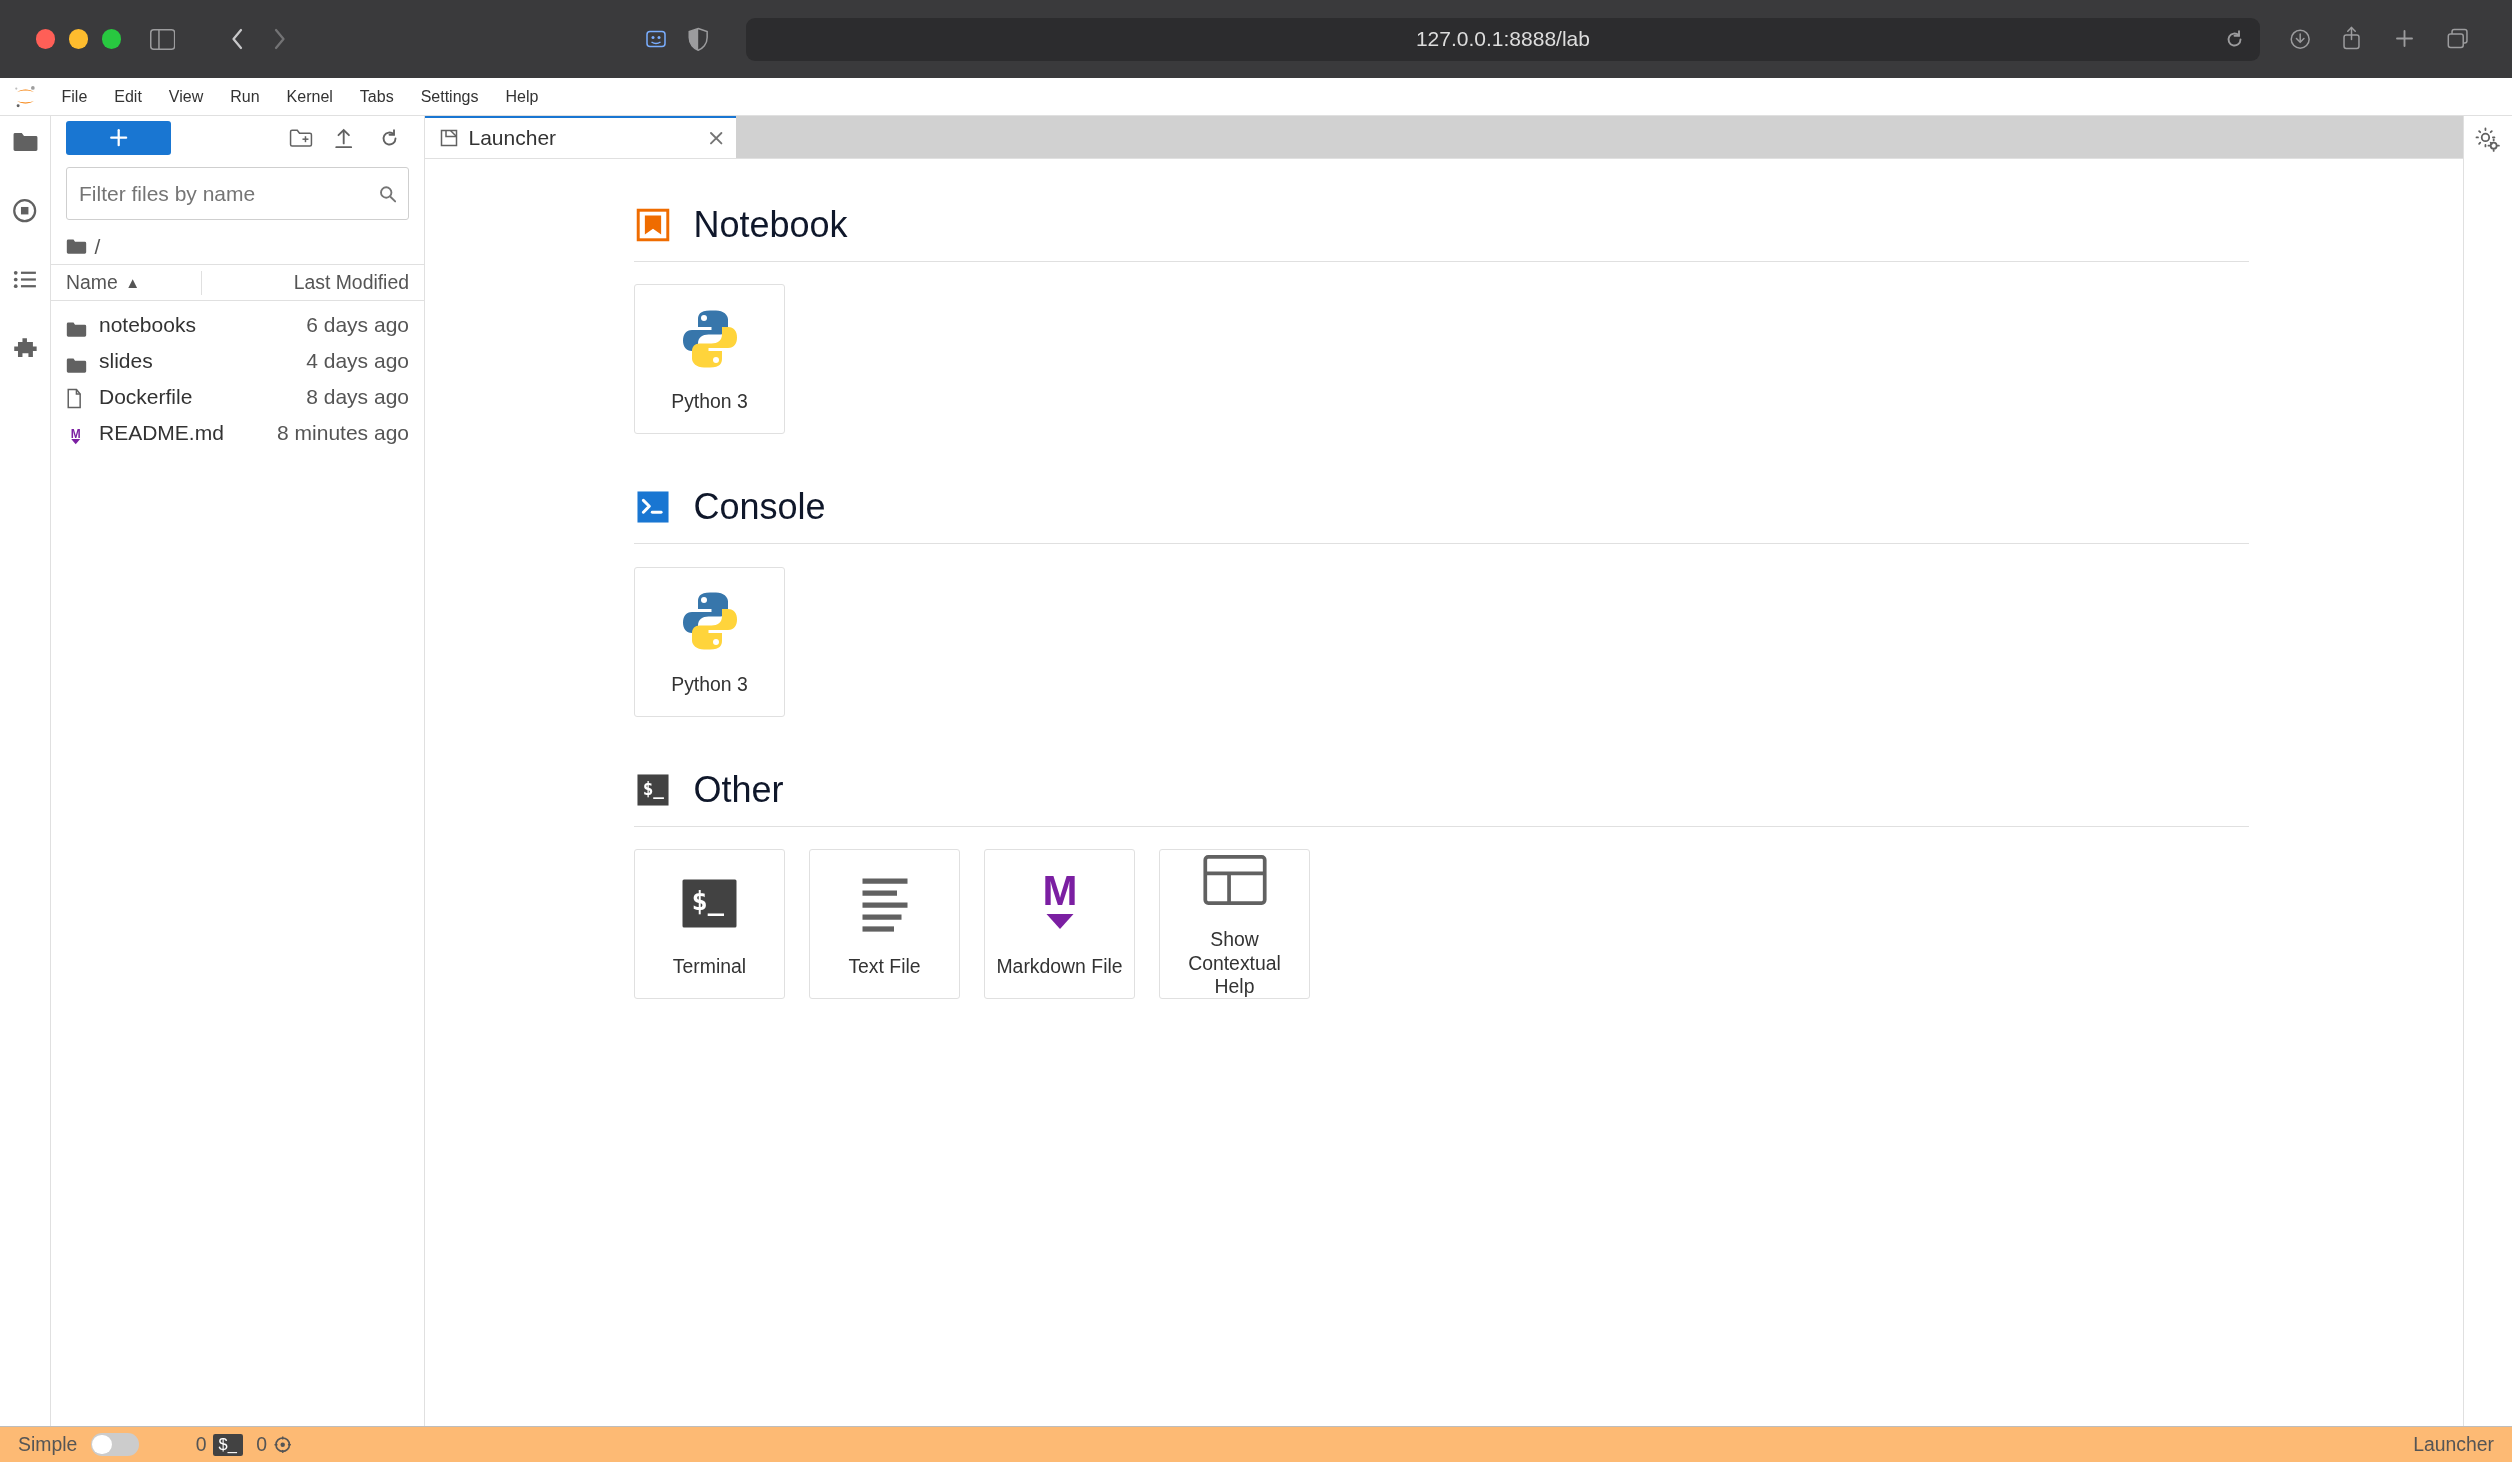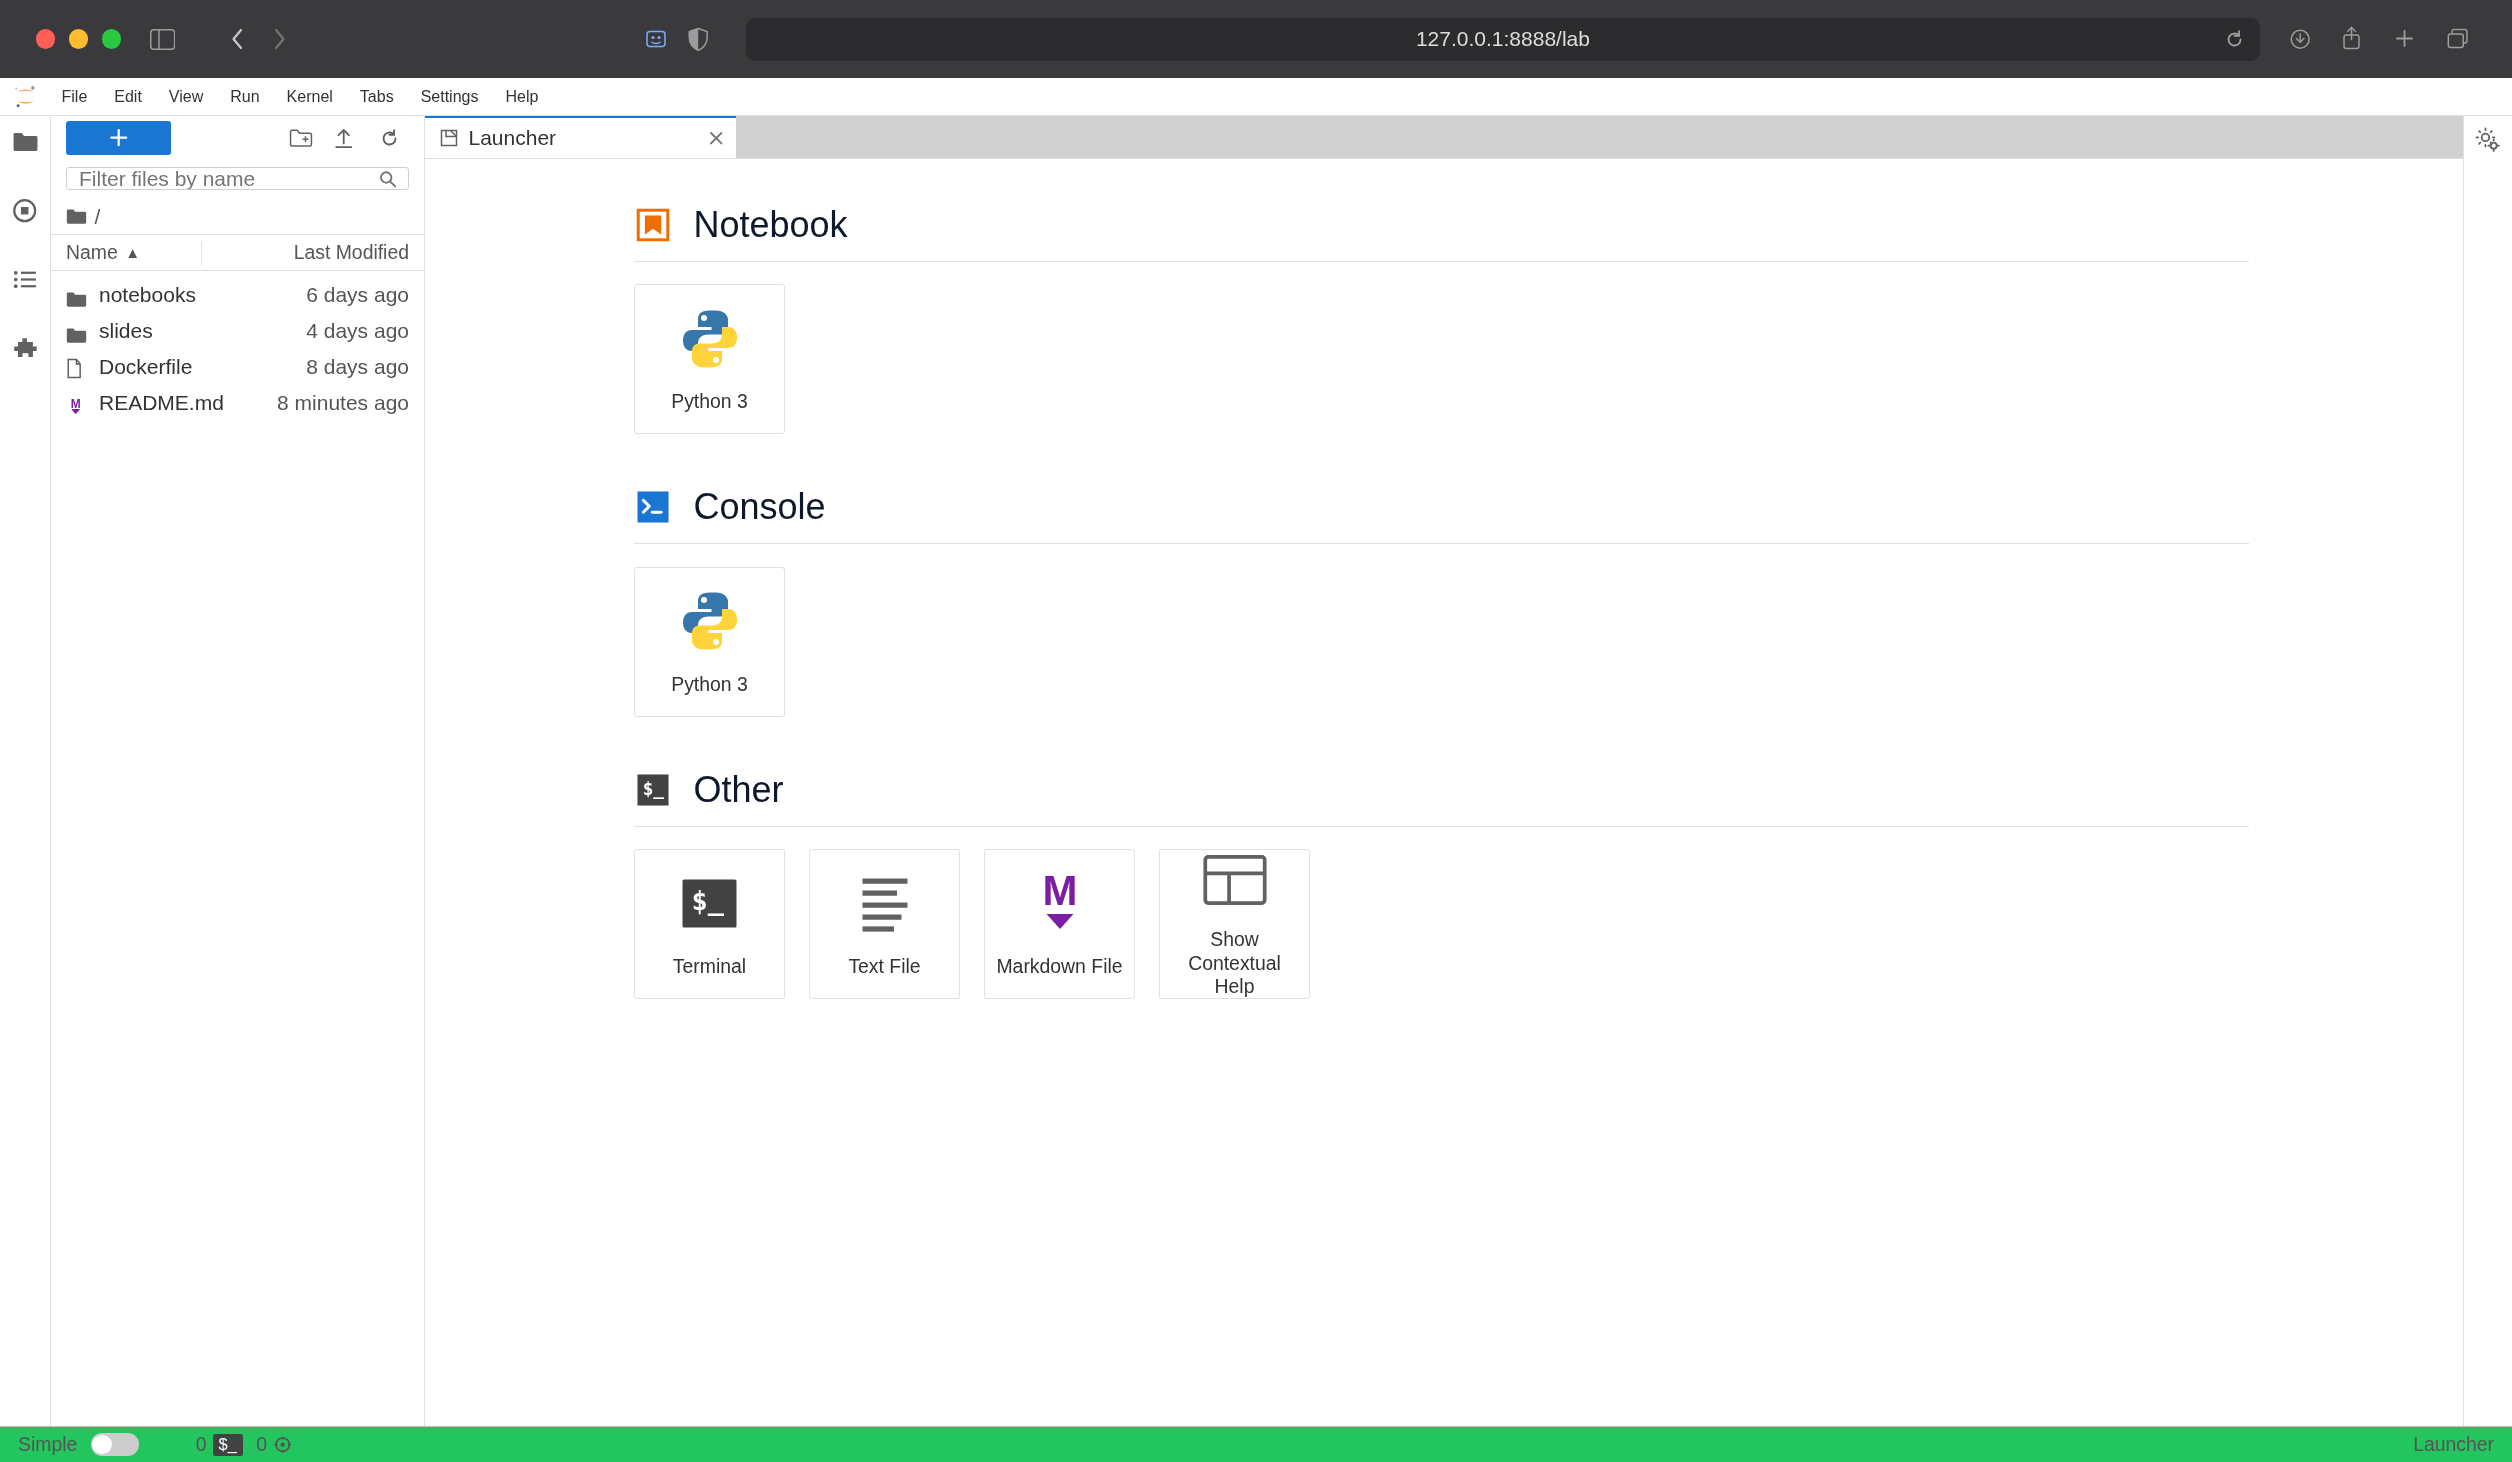--- a/index.html
+++ b/index.html
@@ -32,21 +32,21 @@
   .activity-icon { width: 30px; height: 30px; color: #616161; cursor: pointer; display: flex; align-items: center; justify-content: center; }
   .activity-icon.active { color: #333; }
 
   
   .file-panel { width: 374px; border-right: 0.7px solid #e0e0e0; display: flex; flex-direction: column; background: #fff; }
   .file-toolbar { height: 45px; display: flex; align-items: center; padding: 0 15px; gap: 15px; border-bottom: 0.7px solid transparent; }
   .new-launcher-btn { width: 105px; height: 34px; background: #1976d2; border-radius: 3px; color: #fff; display: flex; align-items: center; justify-content: center; font-size: 25.4px; cursor: pointer; }
   .tb-icon { width: 30px; color: #616161; text-align: center; cursor: pointer; font-size: 22.4px; }
   .tb-spacer { flex: 1; }
   .filter-wrap { padding: 6px 15px 9px 15px; }
-  .filter-input { width: 100%; height: 23px; border: 0.7px solid #cfcfcf; border-radius: 3px; padding: 0 36px 0 12px; font-size: 21px; color: #616161; }
+  .filter-input { width: 100%; height: 53px; border: 0.7px solid #cfcfcf; border-radius: 3px; padding: 0 36px 0 12px; font-size: 21px; color: #616161; }
   .filter-wrap-rel { position: relative; }
   .filter-search-icon { position: absolute; right: 12px; top: 50%; transform: translateY(-50%); color: #616161; font-size: 21px; }
   .breadcrumb { height: 36px; display: flex; align-items: center; padding: 0 15px; gap: 7.5px; font-size: 21px; color: #555; border-bottom: 0.7px solid #e0e0e0; }
   .file-header { height: 36px; display: flex; align-items: center; border-bottom: 0.7px solid #e0e0e0; font-size: 19.4px; color: #555; }
   .file-header .col-name { flex: 0 0 150px; padding-left: 15px; display: flex; align-items: center; gap: 7.5px; }
   .file-header .col-mod { flex: 1; text-align: right; padding-right: 15px; }
   .sort-caret { font-size: 15px; } 
   .divider { width: 0.7px; height: 24px; background: #e0e0e0; }
   .file-list { flex: 1; overflow: auto; }
   .file-row { height: 36px; display: flex; align-items: flex-end; font-size: 21px; color: #333; padding: 0 15px; cursor: pointer; }
@@ -68,21 +68,21 @@
   .card-row { display: flex; gap: 24px; }
   .card { width: 151px; height: 150px; border: 0.7px solid #e0e0e0; border-radius: 3px; display: flex; flex-direction: column; align-items: center; justify-content: center; gap: 18px; cursor: pointer; background: #fff; }
   .card-icon { width: 67px; height: 67px; display: flex; align-items: center; justify-content: center; }
   .card-label { font-size: 19.4px; color: #333; text-align: center; line-height: 1.2; padding: 0 7.5px;}
 
   
   .right-bar { width: 49px; border-left: 0.7px solid #e0e0e0; display: flex; flex-direction: column; align-items: center; padding-top: 10.5px; }
   .right-icon { color: #616161; font-size: 24px; cursor: pointer; }
 
   
-  .status-bar { height: 36px; border-top: 0.7px solid #bdbdbd; display: flex; align-items: center; padding: 0 18px; font-size: 19.4px; color: #555; background: #22c55e; }
+  .status-bar { height: 36px; border-top: 0.7px solid #bdbdbd; display: flex; align-items: center; padding: 0 18px; font-size: 19.4px; color: #555; background: #fdba74; }
   .status-left { display: flex; align-items: center; gap: 13.5px; }
   .toggle { width: 48px; height: 22.4px; background: #ccc; border-radius: 11.2px; position: relative; cursor: pointer; }
   .toggle-knob { width: 19.4px; height: 19.4px; background: #fff; border-radius: 50%; position: absolute; top: 1.5px; left: 1.5px; }
   .status-badge { display: inline-flex; align-items: center; gap: 6px; }
   .badge-box { background: #424242; color: #fff; padding: 1.5px 6px; border-radius: 2.2px; font-size: 16.4px; }
   .status-right { margin-left: auto; }
 
   
   svg { display: block; }
 </style>

